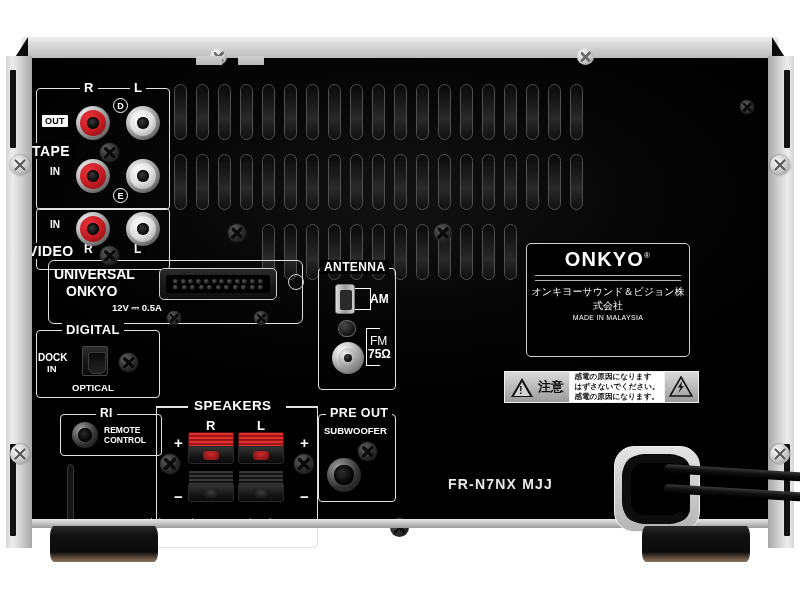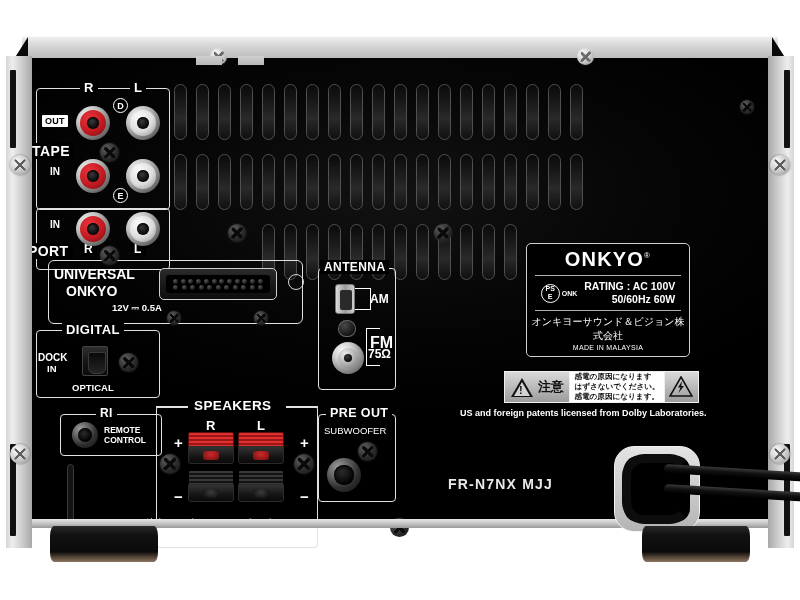--- a/index.html
+++ b/index.html
@@ -420,21 +420,21 @@
     <div class="ring"></div>
       <div class="hole"></div>
     </div>
 
   <div class="circ" style="left:99px; top:62px;">D</div>
   <div class="circ" style="left:99px; top:152px;">E</div>
   <div class="screw" style="left:86px; top:107px; width:19px; height:19px;"></div>
 
   <div class="grp" style="left:22px; top:172px; width:134px; height:62px;"></div>
   <span class="txt" style="left:36px; top:183px; font-size:10px; font-weight:bold;">IN</span>
-  <span class="grp-label" style="left:10px; top:207px; font-size:14px;">PORT</span>
+  <span class="grp-label" style="left:10px; top:207px; font-size:14px;">VIDEO</span>
   <span class="grp-label" style="left:66px; top:206px; font-size:12px;">R</span>
   <span class="grp-label" style="left:116px; top:206px; font-size:12px;">L</span>
   <div class="rca red" style="left:62px; top:176px;">
     <div class="ring"></div>
       <div class="hole"></div>
     </div>
   <div class="rca wht" style="left:112px; top:176px;">
     <div class="ring"></div>
       <div class="hole"></div>
     </div>
@@ -532,46 +532,35 @@
   <div class="grp" style="left:304px; top:232px; width:78px; height:122px;"></div>
   <span class="grp-label" style="left:306px; top:224px; font-size:12px;">ANTENNA</span>
   <div class="am-term" style="left:321px; top:248px;"></div>
   <div style="position:absolute; left:341px; top:252px; width:16px; height:22px; border:1.5px solid #fff; border-left:none; z-index:5;"></div>
   <span class="txt" style="left:356px; top:256px; font-size:12px; font-weight:bold;">AM</span>
   <div class="fm-small" style="left:324px; top:284px;"></div>
   <div class="fm-coax" style="left:318px; top:306px;">
     <div class="c2"></div>
       <div class="c3"></div>
     </div>
-  <span class="txt" style="left:356px; top:298px; font-size:16px; font-weight:bold;">FM</span>
+  <span class="txt" style="left:356px; top:298px; font-size:12px; font-weight:normal;">FM</span>
   <span class="txt" style="left:354px; top:311px; font-size:12px; font-weight:bold;">75Ω</span>
   <div style="position:absolute; left:352px; top:292px; width:14px; height:38px; border:1.5px solid #fff; border-right:none; z-index:4;"></div>
 
   <div class="grp" style="left:304px; top:378px; width:78px; height:88px;"></div>
   <span class="grp-label" style="left:312px; top:370px; font-size:12.5px;">PRE OUT</span>
-  <span class="txt" style="left:310px; top:389px; font-size:9.5px; font-weight:normal;">SUBWOOFER</span>
+  <span class="txt" style="left:310px; top:389px; font-size:9.5px; font-weight:bold;">SUBWOOFER</span>
   <div class="jack" style="left:313px; top:422px; width:34px; height:34px;">
     <div class="jh"></div>
     </div>
   <div class="screw" style="left:344px; top:406px; width:19px; height:19px;"></div>
 
   <div id="rating-label" style="left:512px; top:207px; width:164px; height:114px;">
     <div class="brand"><span>ONKYO</span><sup>®</sup></div>
     <div class="divider"></div>
-    <div class="ratingrow">
-      <div class="pse">
-        <span>PS</span>
-          <span>E</span>
-      </div>
-      <span style="font-size:7px; font-weight:bold; margin-left:-5px;">ONK</span>
-      <div class="rating-txt">
-        <div>RATING : AC 100V</div>
-        <div style="text-align:right;">50/60Hz  60W</div>
-      </div>
-    </div>
     <div class="divider"></div>
     <div class="jp">オンキヨーサウンド＆ビジョン株式会社</div>
     <div class="made">MADE IN MALAYSIA</div>
   </div>
 
   <div id="caution-label" style="left:490px; top:335px;">
     <div class="cau-box">
       <div class="tri">
           <span class="mark">!</span>
         </div>
@@ -582,21 +571,20 @@
       <span>はずさないでください。</span>
       <span>感電の原因になります。</span>
     </div>
     <div class="bolt-box">
       <svg width="24" height="22" viewBox="0 0 24 22">
         <polygon points="12,1 23,20 1,20" fill="none" stroke="#111" stroke-width="1.6"></polygon>
         <polygon points="13,5 9,11.5 11.5,11.5 9.5,17 15,10 12.3,10" fill="#111"></polygon>
       </svg>
     </div>
   </div>
-  <span id="dolby-text" style="left:446px; top:372px;">US and foreign patents licensed from Dolby Laboratories.</span>
 
   <span id="model-silk" style="left:434px; top:440px;">FR-N7NX MJJ</span>
 
   <div id="cord-grommet" style="left:600px; top:410px;">
     <div class="inner"></div>
   </div>
   <div class="cord-loop" style="left:608px; top:418px; width:70px; height:70px;"></div>
   <div class="cord" style="left:650px; top:428px; width:140px; height:9px; transform:rotate(3.5deg); transform-origin:left center;"></div>
   <div class="cord" style="left:650px; top:448px; width:140px; height:9px; transform:rotate(3.5deg); transform-origin:left center;"></div>
 

